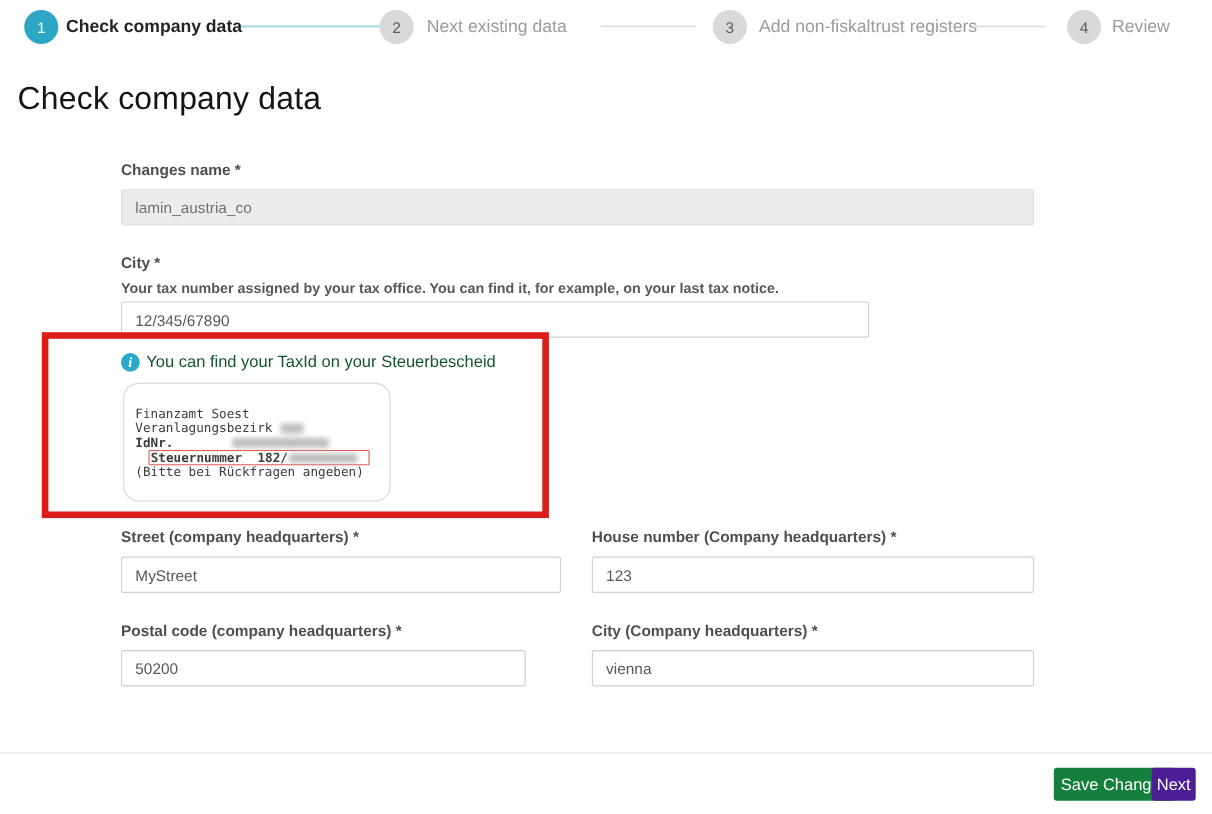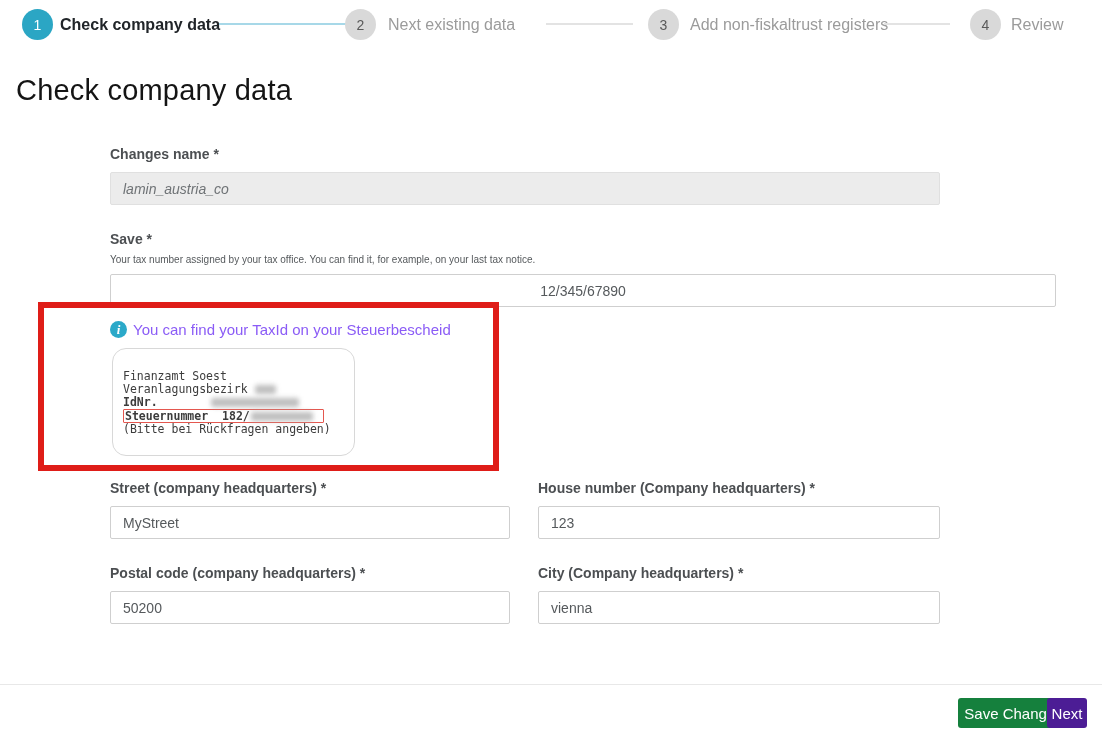--- a/index.html
+++ b/index.html
@@ -23,56 +23,56 @@
   
   .page-title {
     position: absolute; left: 16px; top: 74px; font-size: 29px; font-weight: 500;
     color: #141414; letter-spacing: 0.2px;
   }
 
   
   .field-label {
     position: absolute; font-size: 14px; font-weight: 700; color: #4c4f52; white-space: nowrap;
   }
-  .field-help { position: absolute; font-size: 10px; color: #55595c; white-space: nowrap; }
+  .field-help { position: absolute; font-size: 13px; color: #55595c; white-space: nowrap; font-weight: bold; }
   .text-input {
     position: absolute; height: 33px; border: 1px solid #cfcfcf; border-radius: 2px;
     padding: 0 12px; font-size: 14px; color: #55595c; background: #ffffff;
     font-family: "Liberation Sans", sans-serif; outline: none;
   }
   .text-input:disabled { background: #ececec; border-color: #e0e0e0; color: #6f7376; }
 
   
   .info-row { position: absolute; left: 110px; top: 321px; display: flex; align-items: center; }
   .info-icon {
     width: 17px; height: 17px; border-radius: 50%; background: #2ba9c9; color: #ffffff;
     display: inline-flex; align-items: center; justify-content: center;
     font-family: "Liberation Serif", serif; font-style: italic; font-weight: 700;
     font-size: 13px; flex: 0 0 17px;
   }
-  .info-text { margin-left: 6px; font-size: 15px; color: #8b5cf6; white-space: nowrap; }
+  .info-text { margin-left: 6px; font-size: 15px; color: #14532d; white-space: nowrap; }
 
   
   .doc-card {
     position: absolute; left: 112px; top: 348px; width: 243px; height: 108px;
     background: #ffffff; border: 1px solid #d8d8d8; border-radius: 14px;
     padding: 21px 0 0 10px; overflow: hidden;
   }
   .doc-line {
     font-family: "DejaVu Sans Mono", monospace; font-size: 11.5px; line-height: 13px;
     color: #3c3c3c; white-space: nowrap; display: flex; align-items: center;
   }
   .doc-line .b { font-weight: 700; }
   .blur {
     display: inline-block; height: 9px; border-radius: 2px;
     background: #a9a9a9; filter: blur(2.5px); opacity: 0.75;
   }
   .red-outline {
     display: inline-flex; align-items: center; border: 1.5px solid #e4574f;
-    border-radius: 1px; padding: 0 3px 0 1px; width: 201px; height: 14px;
+    border-radius: 1px; padding: 0 3px 0 1px; width: 201px; height: 14px; margin-left: 12px;
   }
 
   
   .annotation-box {
     position: absolute; left: 38px; top: 302px; width: 461px; height: 169px;
     border: 6px solid #df1d18; pointer-events: none;
   }
 
   
   .footer-divider { position: absolute; left: 0; top: 684px; width: 1102px; height: 1px; background: #e8e8e8; }
@@ -101,25 +101,25 @@
   <div class="step-label" style="left:690px">Add non-fiskaltrust registers</div>
   <div class="connector" style="left:884px;width:66px"></div>
 
   <div class="step-circle" style="left:970px">4</div>
   <div class="step-label" style="left:1011px">Review</div>
 </div>
 
 <h1 class="page-title">Check company data</h1>
 
 <label class="field-label" style="left:110px;top:146px">Changes name *</label>
-<input class="text-input" style="left: 110px; top: 172px; width: 830px; font-style: italic;" disabled="" value="lamin_austria_co">
+<input class="text-input" style="left: 110px; top: 172px; width: 830px;" disabled="" value="lamin_austria_co">
 
-<label class="field-label" style="left:110px;top:231px">Save *</label>
+<label class="field-label" style="left:110px;top:231px">City *</label>
 <div class="field-help" style="left:110px;top:254px">Your tax number assigned by your tax office. You can find it, for example, on your last tax notice.</div>
-<input class="text-input" style="left: 110px; top: 274px; width: 946px; text-align: center;" value="12/345/67890">
+<input class="text-input" style="left: 110px; top: 274px; width: 680px;" value="12/345/67890">
 
 <div class="info-row">
   <span class="info-icon">i</span>
   <span class="info-text">You can find your TaxId on your Steuerbescheid</span>
 </div>
 
 <div class="doc-card">
   <div class="doc-line">
     <span>Finanzamt Soest</span>
   </div>
@@ -145,20 +145,20 @@
 
 <div class="annotation-box"></div>
 
 <label class="field-label" style="left:110px;top:480px">Street (company headquarters) *</label>
 <input class="text-input" style="left: 110px; top: 506px; width: 400px;" value="MyStreet">
 
 <label class="field-label" style="left:538px;top:480px">House number (Company headquarters) *</label>
 <input class="text-input" style="left: 538px; top: 506px; width: 402px;" value="123">
 
 <label class="field-label" style="left:110px;top:565px">Postal code (company headquarters) *</label>
-<input class="text-input" style="left: 110px; top: 591px; width: 400px;" value="50200">
+<input class="text-input" style="left: 110px; top: 591px; width: 368px;" value="50200">
 
 <label class="field-label" style="left:538px;top:565px">City (Company headquarters) *</label>
 <input class="text-input" style="left: 538px; top: 591px; width: 402px;" value="vienna">
 
 <div class="footer-divider"></div>
 <button class="btn btn-save">Save Changes</button>
 <button class="btn btn-next">Next</button>
 
 </body></html>

